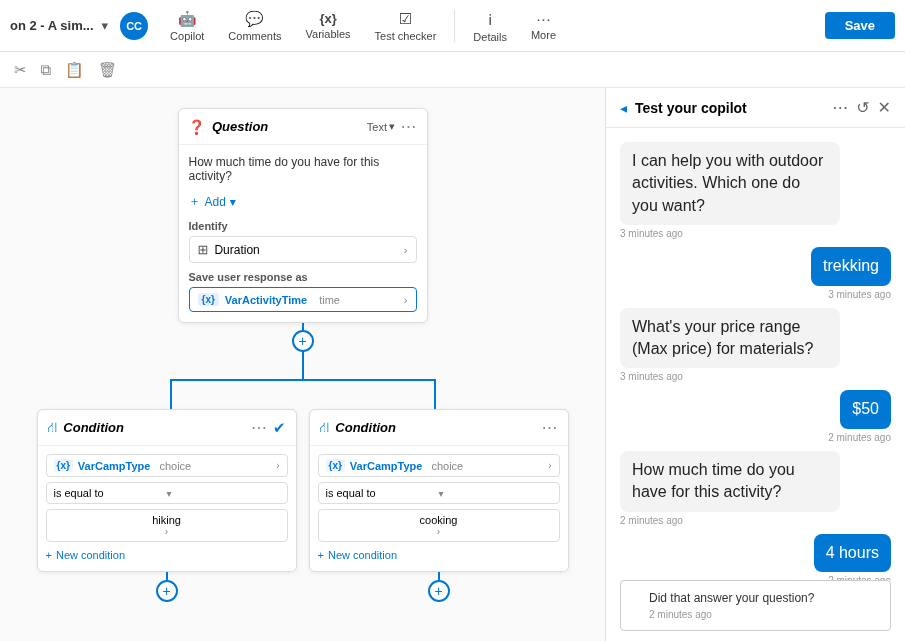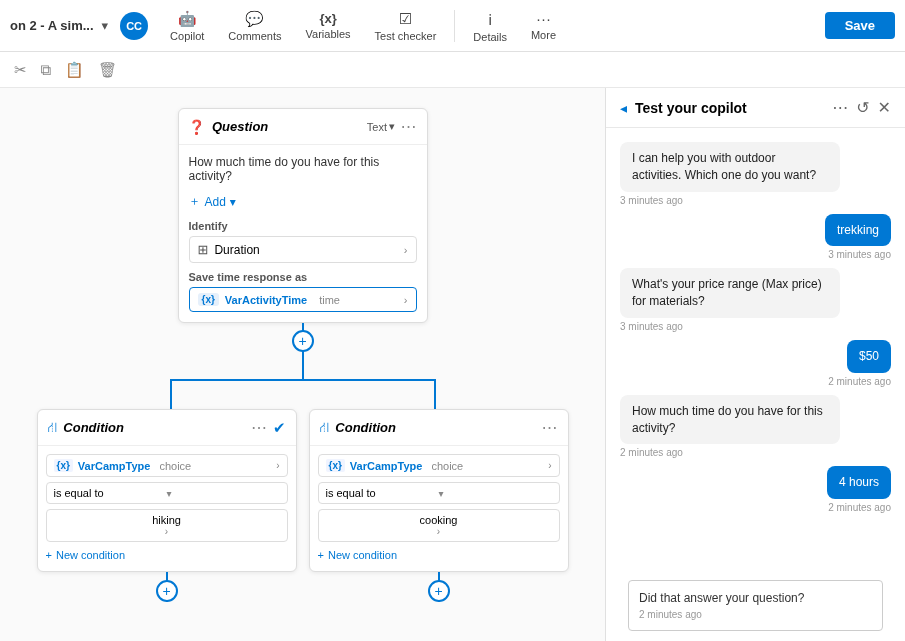--- a/index.html
+++ b/index.html
@@ -177,31 +177,31 @@
     .panel-title { font-size: 14px; font-weight: 600; flex: 1; }
     .panel-actions { display: flex; gap: 8px; color: #666; }
     .panel-action-btn { cursor: pointer; font-size: 16px; }
 
     
     .chat-area { flex: 1; overflow-y: auto; padding: 14px; display: flex; flex-direction: column; gap: 2px; }
     .msg-row { margin-bottom: 6px; }
     .msg-row.bot { display: flex; flex-direction: column; align-items: flex-start; }
     .msg-row.user { display: flex; flex-direction: column; align-items: flex-end; }
     .msg-bubble {
-      max-width: 220px; padding: 8px 12px; border-radius: 8px; font-size: 12px; line-height: 1.4;
+      max-width: 220px; padding: 8px 12px; border-radius: 8px; font-size: 16px; line-height: 1.4;
     }
     .msg-bubble.bot { background: #f3f3f3; color: #222; }
     .msg-bubble.user { background: #0078d4; color: white; }
     .msg-time { font-size: 10px; color: #999; margin-top: 3px; }
     .red-arrow { color: #d32f2f; font-size: 16px; }
 
     
     .did-answer-box {
-      margin: 0 22px 10px; border: 1px solid #ccc; border-radius: 4px;
-      padding: 10px 10px;
+      margin: 0 14px 10px; border: 1px solid #ccc; border-radius: 4px;
+      padding: 10px 28px;
     }
     .did-answer-text { font-size: 12px; color: #333; }
     .did-answer-time { font-size: 10px; color: #999; margin-top: 4px; }
     .mid-plus {
       width: 22px; height: 22px; border-radius: 50%; border: 2px solid #0078d4;
       background: white; display: flex; align-items: center; justify-content: center;
       color: #0078d4; font-size: 14px; cursor: pointer;
       position: absolute; top: 50%; left: 50%; transform: translate(-50%, -50%);
     }
   </style>
@@ -269,21 +269,21 @@
             <span>＋</span>
             <span>Add</span>
             <span>▾</span>
           </div>
           <div class="section-label">Identify</div>
           <div class="identify-row">
             <span class="identify-icon">⊞</span>
             <span class="identify-text">Duration</span>
             <span class="identify-chevron">›</span>
           </div>
-          <div class="save-response-label">Save time response as</div>
+          <div class="save-response-label">Save user response as</div>
           <div class="var-row">
             <span class="var-badge">{x}</span>
             <span class="var-name">VarActivityTime</span>
             <span class="var-type" style="margin-left:6px;">time</span>
             <span class="var-chevron">›</span>
           </div>
         </div>
       </div>
 
       <div style="display:flex;justify-content:center;height:36px;position:relative;">

